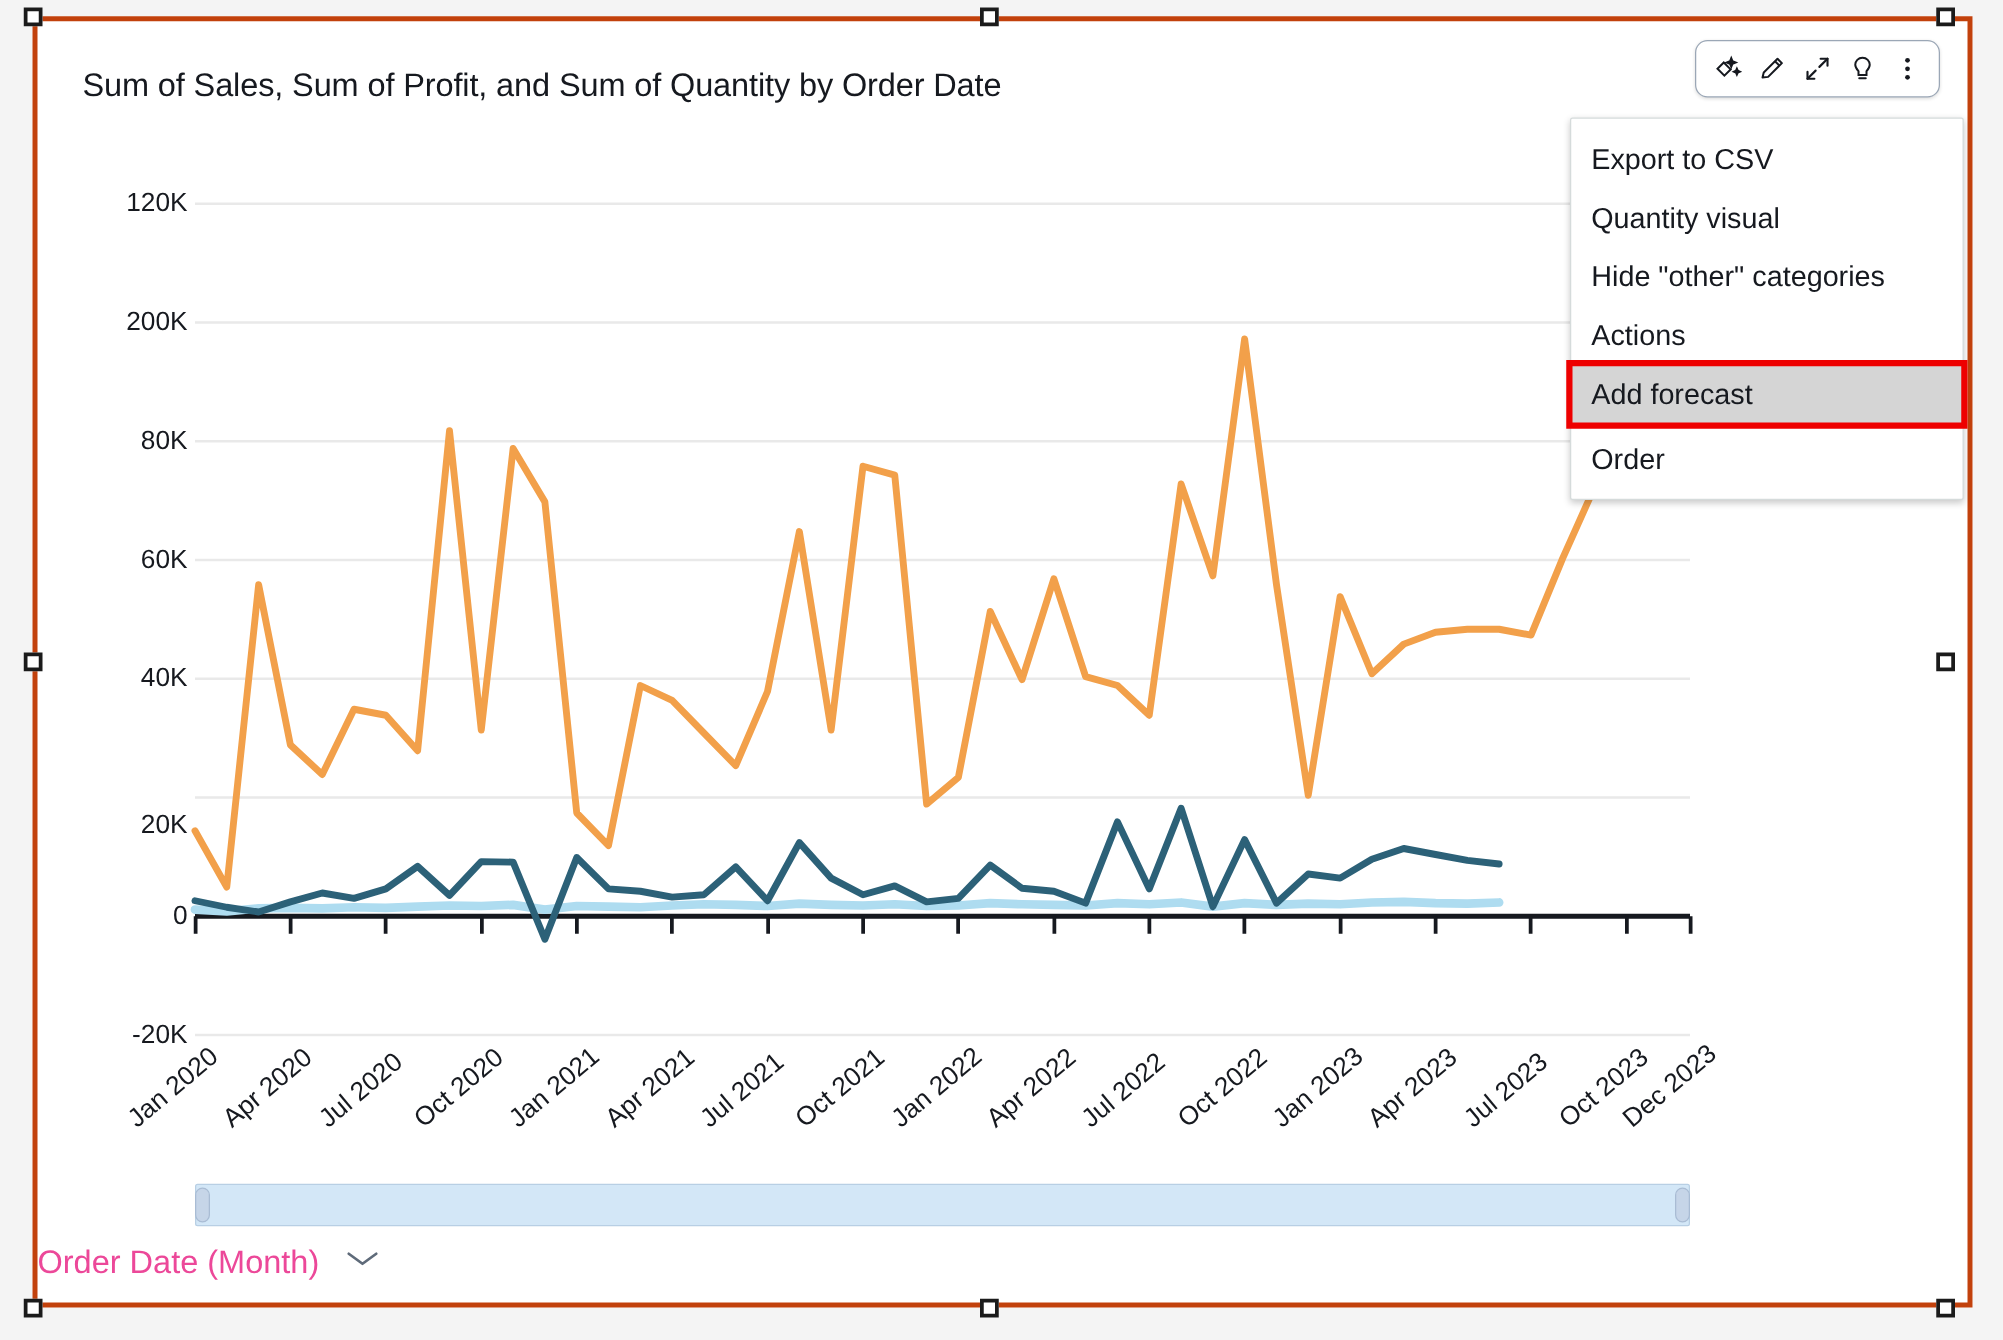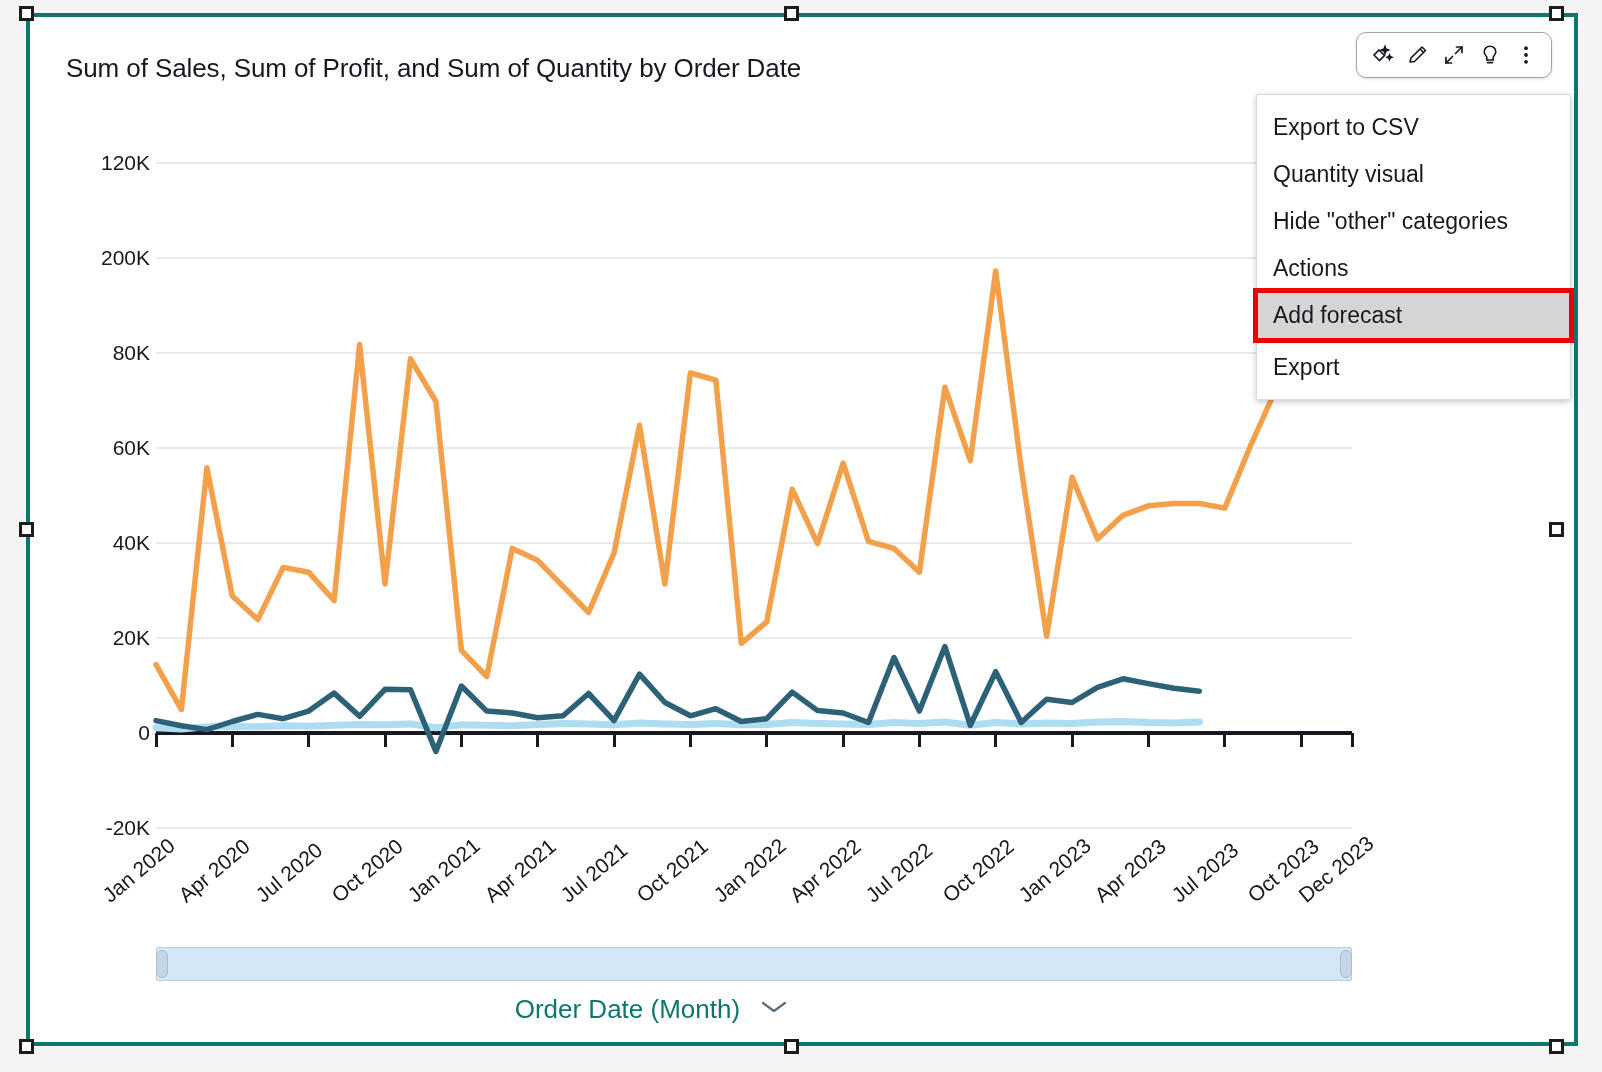--- a/index.html
+++ b/index.html
@@ -15,21 +15,21 @@
     width: 1602px; height: 1072px;
     background: #f4f4f4;
   }
 
   
   #visual-frame {
     position: absolute;
     left: 26px; top: 13px;
     width: 1552px; height: 1033px;
     background: #ffffff;
-    border: 4px solid #0f766e;
+    border: 4px solid #c2410c;
   }
 
   
   .handle {
     position: absolute;
     width: 15px; height: 15px;
     background: #ffffff;
     border: 3px solid #1b1b1b;
     z-index: 40;
   }
@@ -179,23 +179,23 @@
     border-radius: 6px;
   }
   .sb-grip.left  { left: -1px; }
   .sb-grip.right { right: -1px; }
 
   
   #xaxis-field {
     position: absolute;
     left: 0; top: 975px;
     width: 1244px;
-    text-align: center;
+    text-align: left;
     font-size: 26px;
-    color: #0f766e;
+    color: #ec4899;
     cursor: pointer;
   }
   #xaxis-field .chev {
     display: inline-block;
     margin-left: 12px;
     vertical-align: 2px;
   }
 </style>
 </head>
 <body>
@@ -244,21 +244,21 @@
     </div>
 
     <div id="plot">
 
       <div id="ylabels">
         <div class="ylabel" style="top:50px">120K</div>
         <div class="ylabel" style="top:145px">200K</div>
         <div class="ylabel" style="top:240px">80K</div>
         <div class="ylabel" style="top:335px">60K</div>
         <div class="ylabel" style="top:430px">40K</div>
-        <div class="ylabel" style="top:525px">20K</div>
+        <div class="ylabel" style="top:547px">20K</div>
         <div class="ylabel" style="top:620px">0</div>
         <div class="ylabel" style="top:715px">-20K</div>
       </div>
 
       <div id="grid">
         <div class="gridline" style="top:49px"></div>
         <div class="gridline" style="top:144px"></div>
         <div class="gridline" style="top:239px"></div>
         <div class="gridline" style="top:334px"></div>
         <div class="gridline" style="top:429px"></div>
@@ -329,21 +329,21 @@
       </span>
     </div>
 
     <div id="context-menu">
         <div class="menu-item">Export to CSV</div>
         <div class="menu-item">Quantity visual</div>
         <div class="menu-item">Hide "other" categories</div>
         <div class="menu-item">Actions</div>
         <div class="menu-item highlighted">Add forecast</div>
         <div class="menu-sep"></div>
-        <div class="menu-item">Export</div>
+        <div class="menu-item">Order</div>
       </div>
 
   </div>
 
   <div class="handle h-tl"></div>
   <div class="handle h-tc"></div>
   <div class="handle h-tr"></div>
   <div class="handle h-ml"></div>
   <div class="handle h-mr"></div>
   <div class="handle h-bl"></div>

